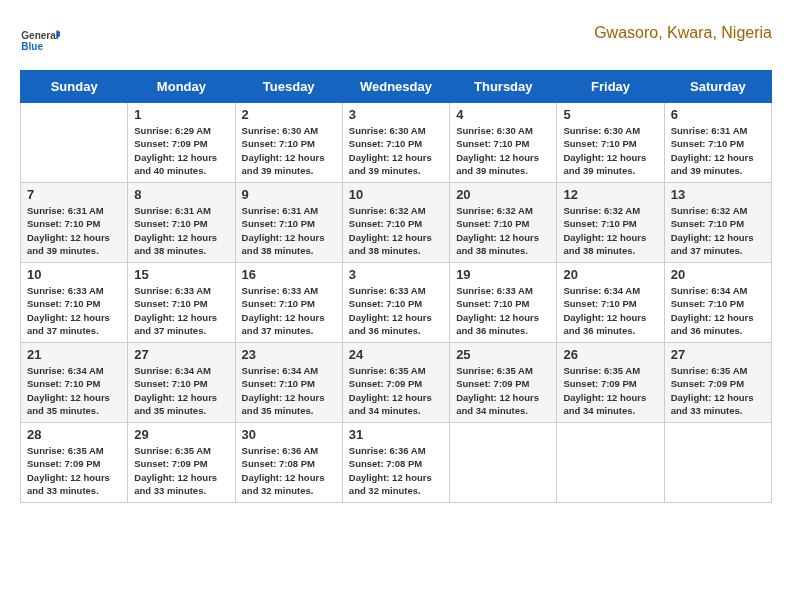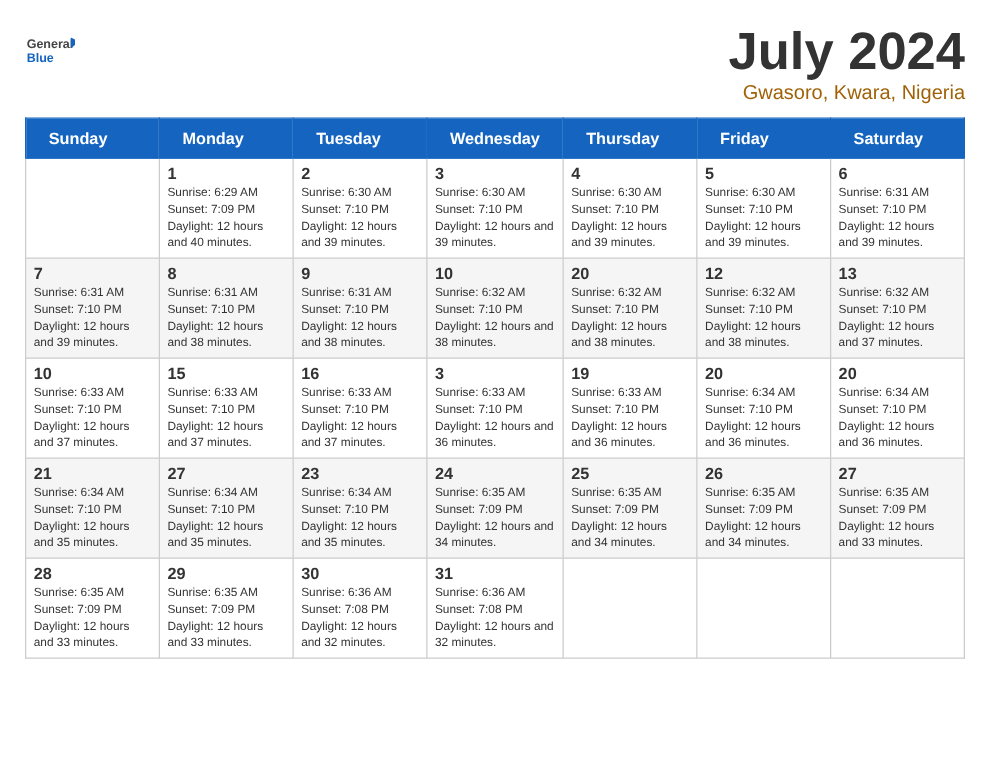--- a/index.html
+++ b/index.html
@@ -38,42 +38,43 @@
     .calendar {
       width: 100%;
       border-collapse: collapse;
       border: 1px solid #ccc;
     }
     .calendar th {
       background: #1565c0;
       color: #fff;
       font-size: 13px;
       font-weight: bold;
-      padding: 8px 18px;
-      text-align: left;
+      padding: 8px 8px;
+      text-align: center;
       border: 1px solid #1565c0;
     }
     .calendar td {
       border: 1px solid #ccc;
       vertical-align: top;
       padding: 4px 6px;
       width: calc(100% / 7);
       height: 80px;
       background: #fff;
     }
     .day-num {
       font-size: 13px;
       font-weight: bold;
       color: #333;
       margin-bottom: 2px;
     }
     .day-info {
       font-size: 9.5px;
       color: #333;
       line-height: 1.4;
+      font-weight: bold;
     }
     .empty-cell {
       background: #f9f9f9;
     }
     tr:nth-child(odd) td { background: #fff; }
     tr:nth-child(even) td { background: #f5f5f5; }
     .calendar thead tr th { background: #1565c0; }
   </style>
 </head>
 <body>
@@ -82,21 +83,20 @@
   <div class="logo">
   <div style="display:flex;align-items:center;gap:4px;">
     <svg width="40" height="40" viewBox="0 0 60 40">
       <text x="2" y="18" font-size="15" font-weight="bold" fill="#444" font-family="Arial">General</text>
       <text x="2" y="35" font-size="15" font-weight="bold" fill="#1565c0" font-family="Arial">Blue</text>
       <polygon points="55,5 65,10 55,18" fill="#1565c0"></polygon>
     </svg>
   </div>
 </div>
   <div class="title-area">
-    <div class="month-year">July 2024</div>
     <div class="location">Gwasoro, Kwara, Nigeria</div>
   </div>
 </div>
 
 <table class="calendar">
   <thead>
     <tr>
     <th>Sunday</th>
         <th>Monday</th>
         <th>Tuesday</th>

